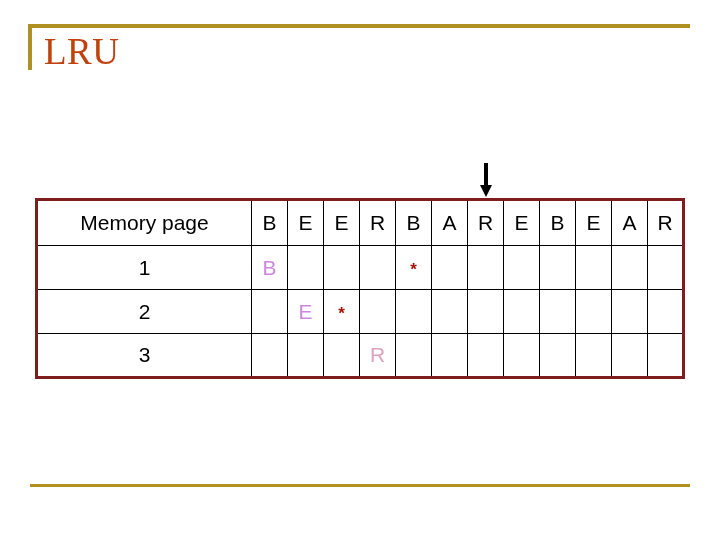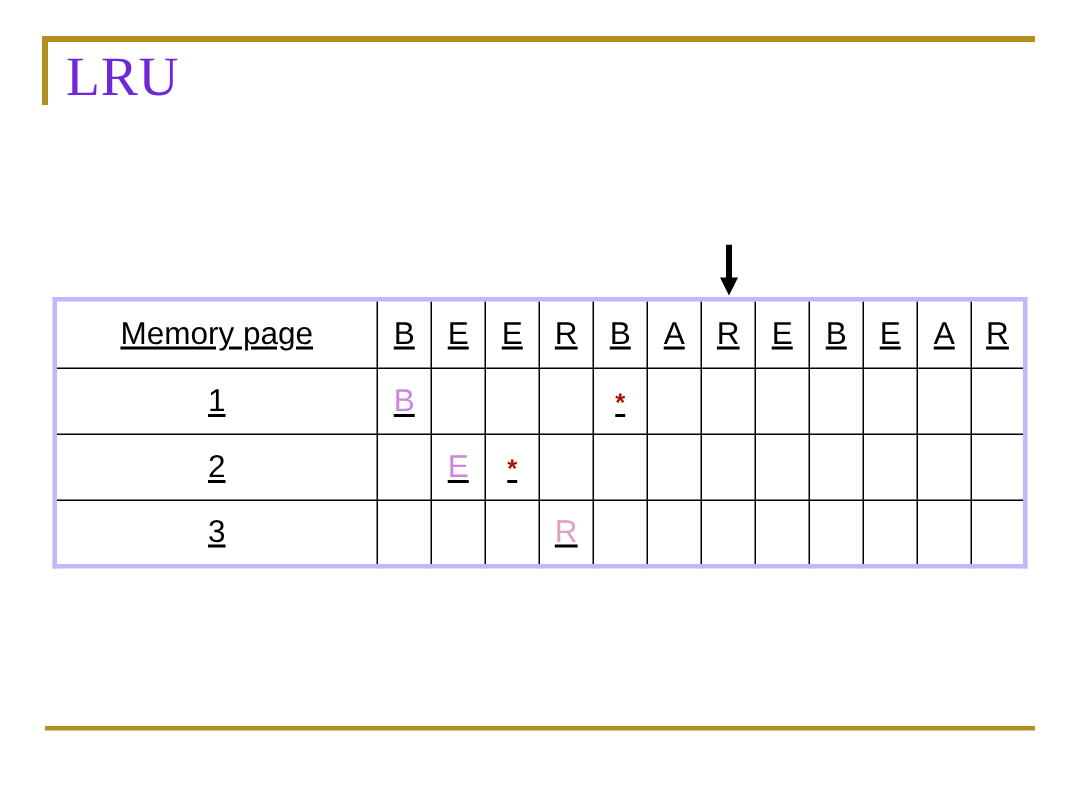--- a/index.html
+++ b/index.html
@@ -34,21 +34,21 @@
     height: 46px;
     background: #b09020;
   }
   .slide-title {
     position: absolute;
     left: 44px;
     top: 30px;
     font-family: "Liberation Serif", serif;
     font-size: 37px;
     line-height: 44px;
-    color: #6d28d9;
+    color: #c2410c;
     letter-spacing: 0.5px;
     white-space: nowrap;
   }
 
   
   .bottom-rule {
     position: absolute;
     left: 30px;
     top: 484px;
     width: 660px;
@@ -71,22 +71,21 @@
     left: 35px;
     top: 198px;
     width: 650px;
     height: 180px;
   }
   table.mem-table {
     border-collapse: collapse;
     width: 650px;
     height: 180px;
     table-layout: fixed;
-    border: 3px solid #c4b5fd;
-    text-decoration: underline;
+    border: 3px solid #7f1d1d;
   }
   table.mem-table td {
     border: 1.6px solid #000000;
     text-align: center;
     vertical-align: middle;
     font-family: "Liberation Sans", sans-serif;
     font-size: 21px;
     color: #000000;
     padding: 0;
     background: #ffffff;

